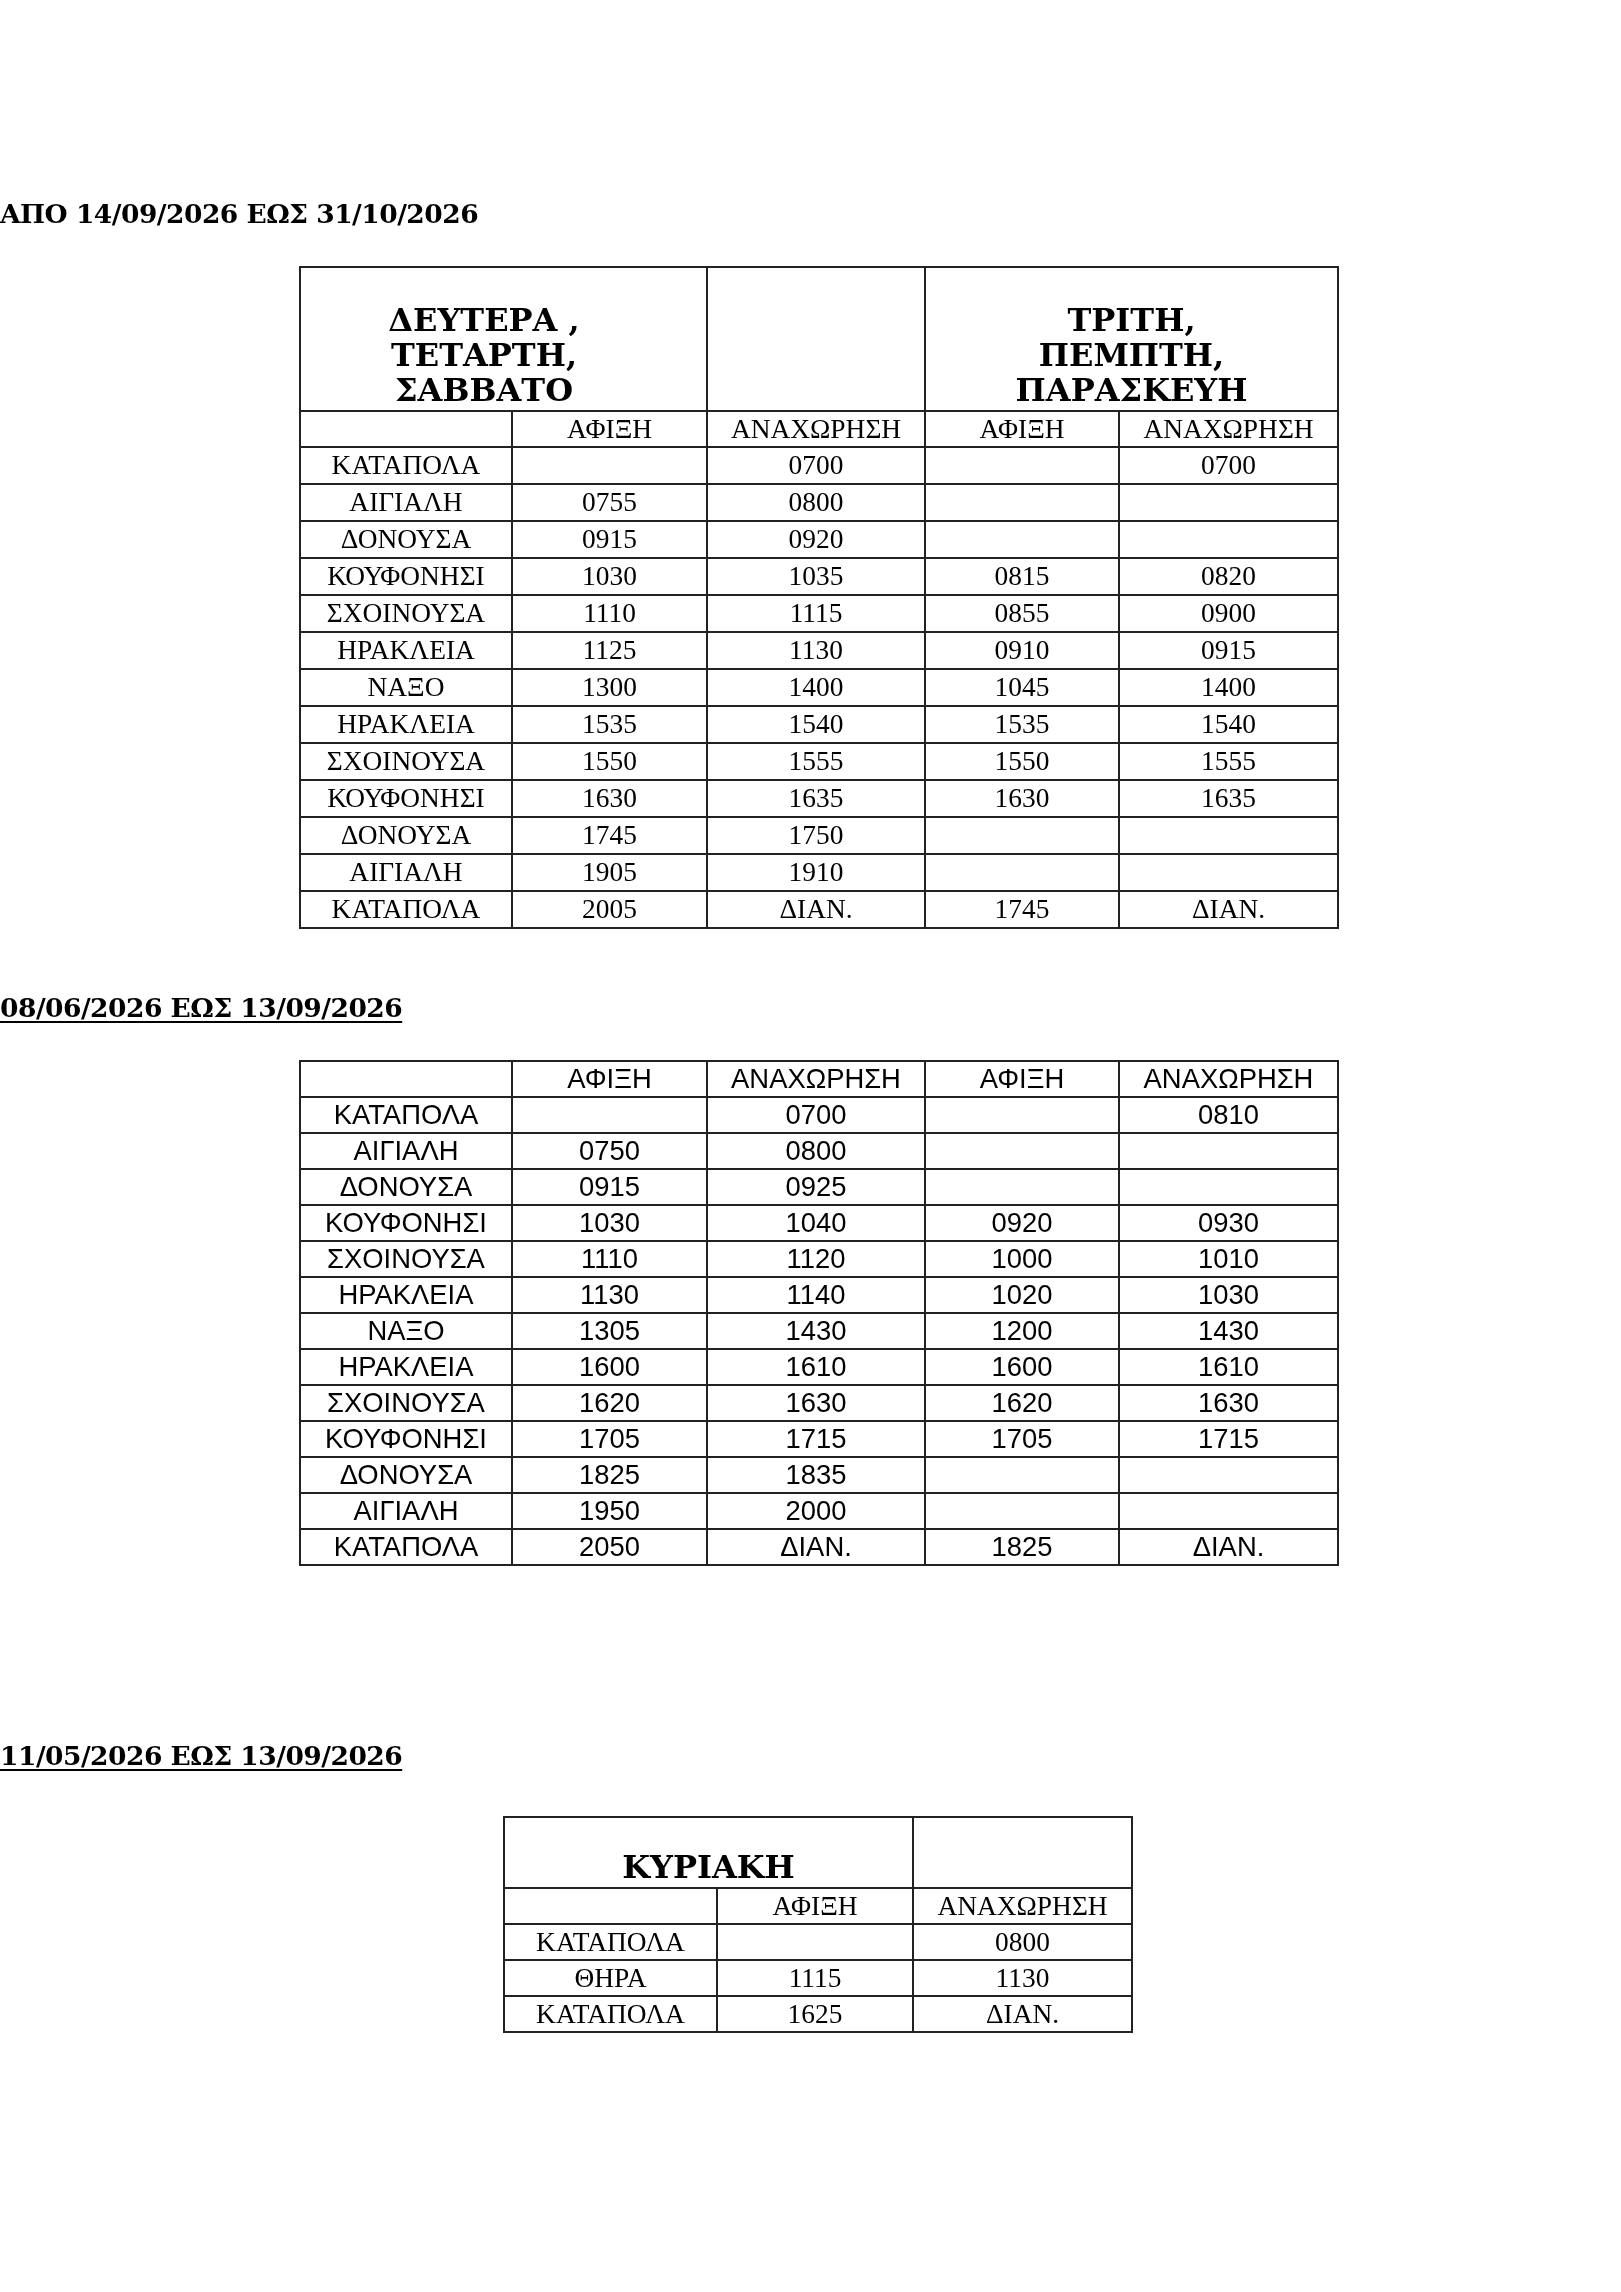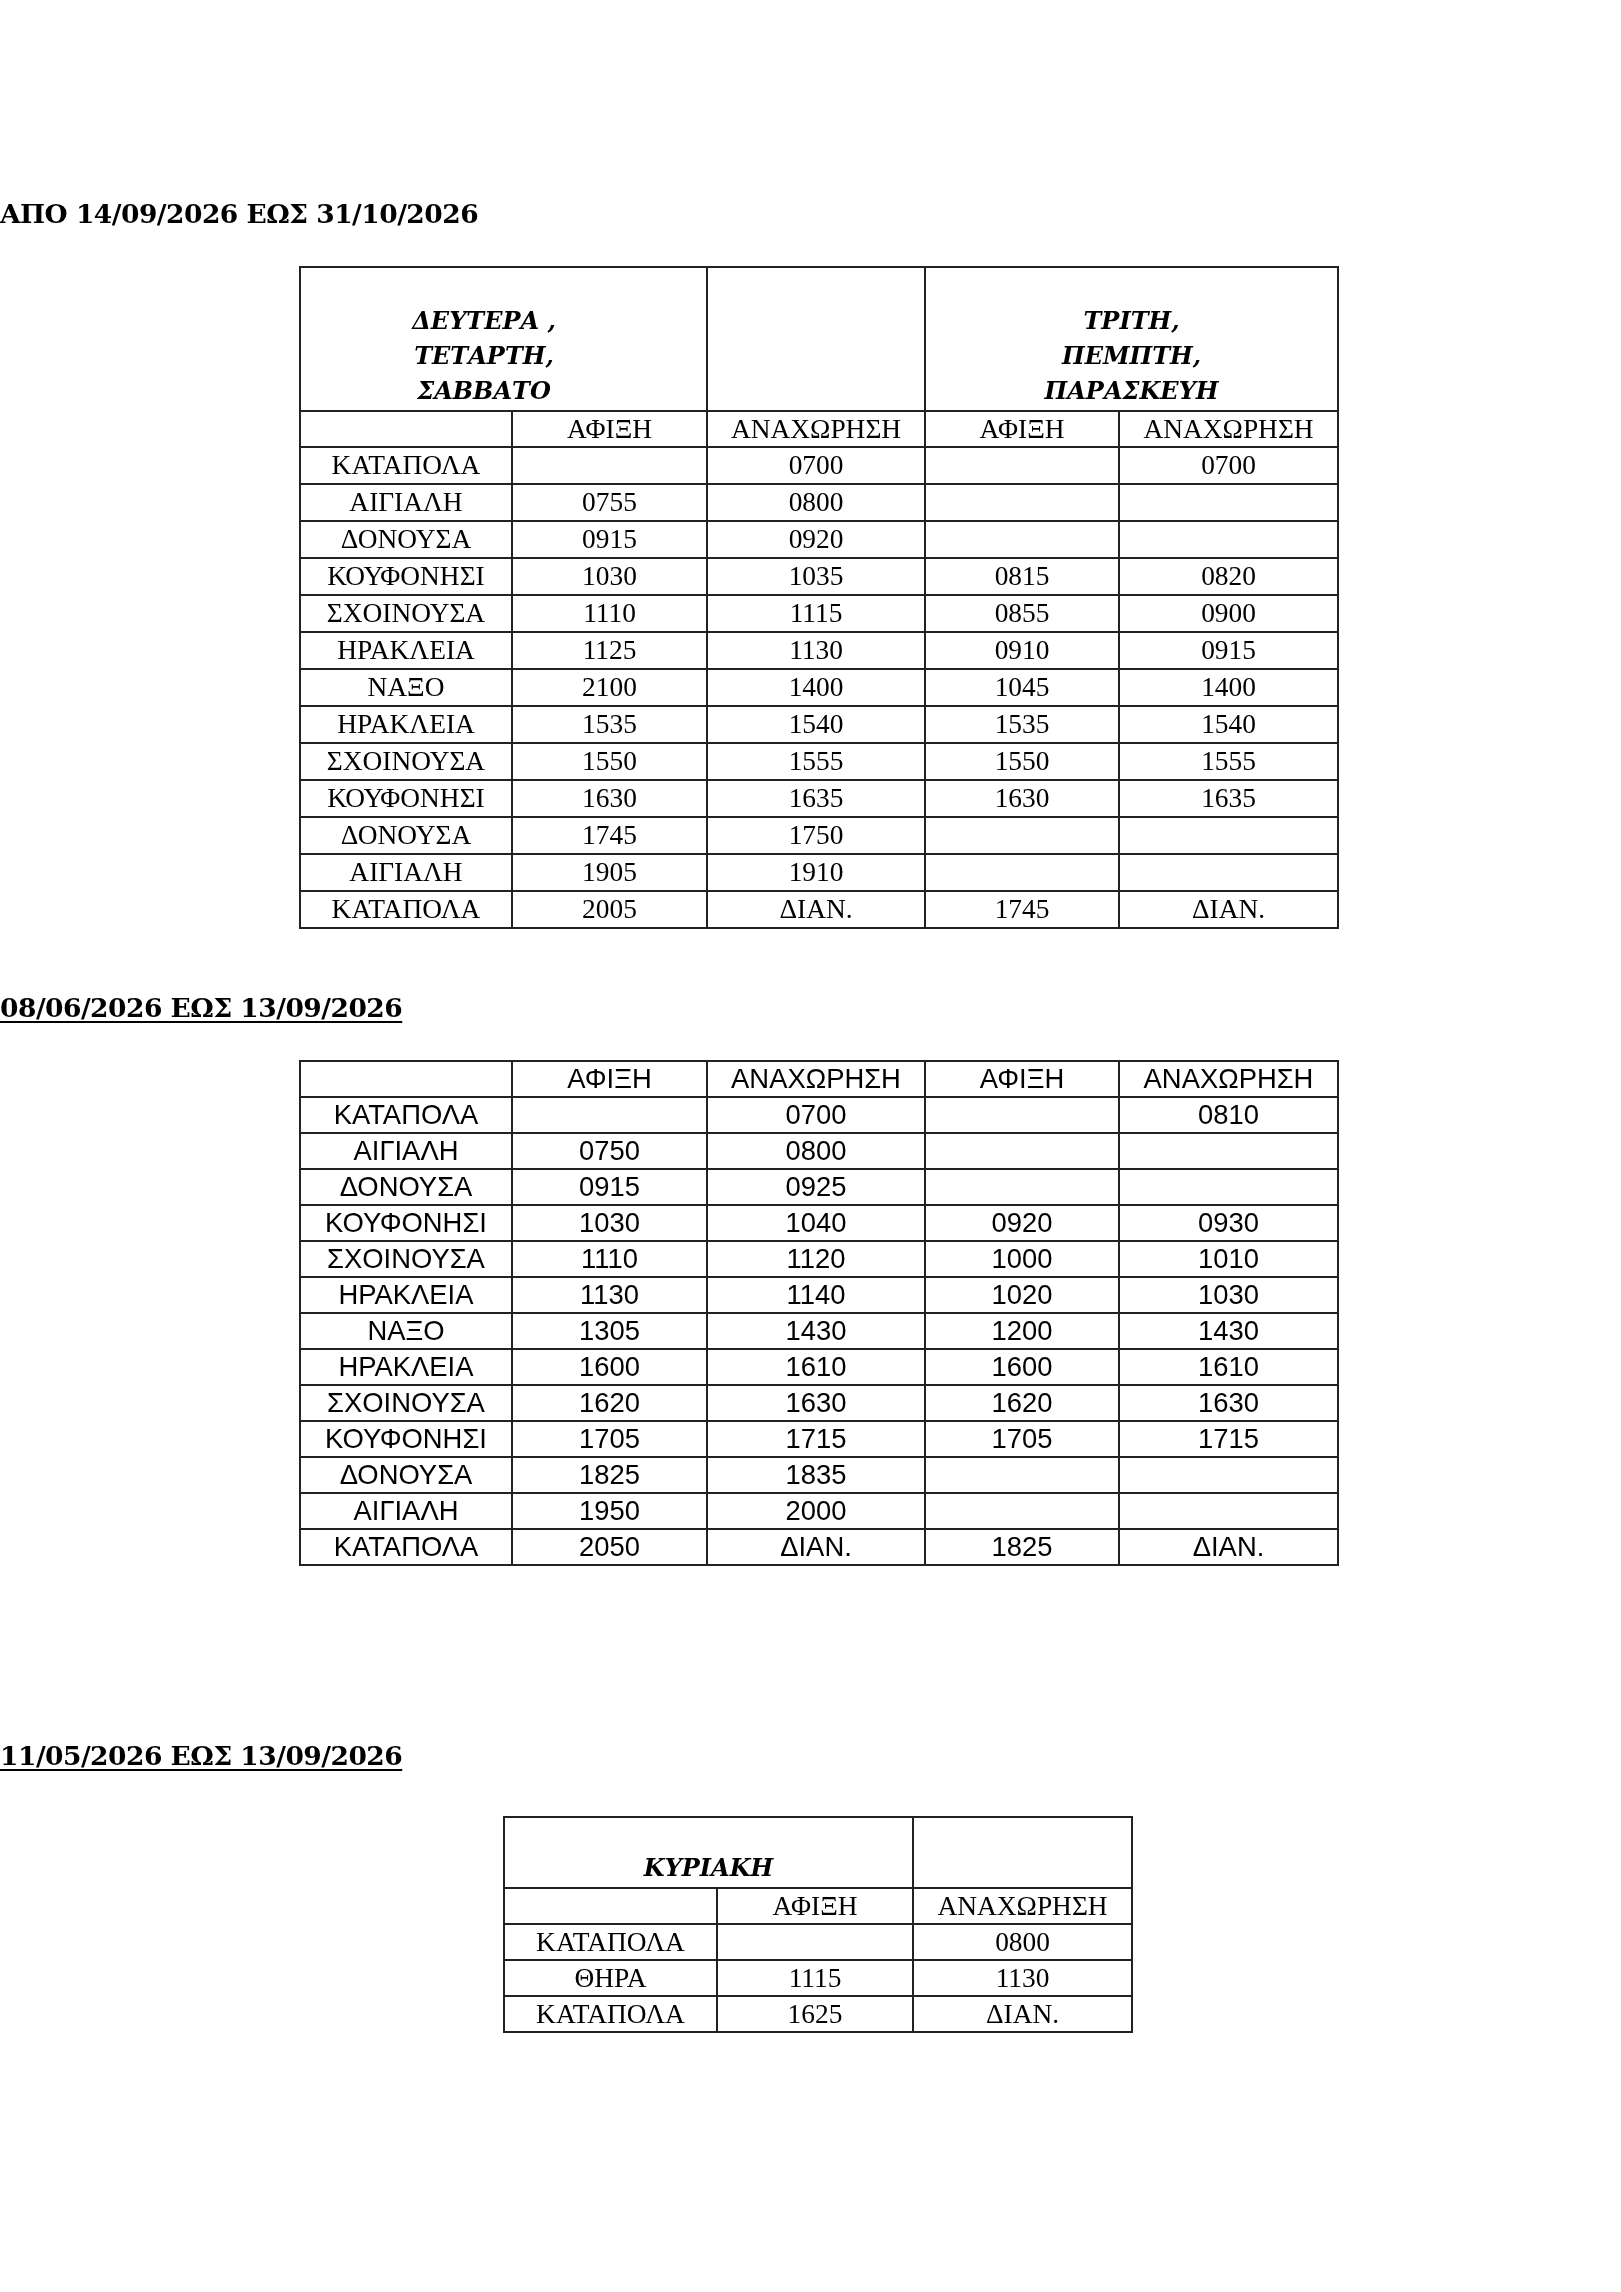--- a/index.html
+++ b/index.html
@@ -7,21 +7,21 @@
   .title {
     position:absolute; left:0; width:1621px; text-align:left;
     font-family:"DejaVu Serif", serif; font-weight:bold; font-size:26.5px;
     letter-spacing:-0.5px;
   }
   .title.u span { text-decoration:underline; text-underline-offset:3.9px; }
   table { position:absolute; border-collapse:collapse; table-layout:fixed; }
   td { border:2px solid #222; text-align:center; padding:0; overflow:hidden; white-space:nowrap; }
   .serif td { font-family:"Liberation Serif", serif; font-size:27.4px; }
   .sans td { font-family:"Liberation Sans", sans-serif; font-size:27.4px; }
-  .serif td.head { font-family:"DejaVu Serif", serif; font-weight:bold; font-size:24px; line-height:35px; vertical-align:bottom; padding-bottom:2px;font-style:italic; }
+  .serif td.head { font-family:"DejaVu Serif", serif; font-weight:bold; font-size:32px; line-height:35px; vertical-align:bottom; padding-bottom:2px; }
   .sans td.head { font-weight:bold; font-size:27.4px; line-height:35px; vertical-align:bottom; }
   .head span { display:block; }
   .head.left-shift { padding-right:39px; }
 </style>
 </head>
 <body>
 
 <div class="title" style="top:198px;"><span>ΑΠΟ 14/09/2026 ΕΩΣ 31/10/2026</span></div>
 
 <table class="serif" style="left:299px; top:266px; width:1037px;">
@@ -92,21 +92,21 @@
       </tr>
       <tr style="height: 37px;">
         <td>ΗΡΑΚΛΕΙΑ</td>
         <td>1125</td>
         <td>1130</td>
         <td>0910</td>
         <td>0915</td>
       </tr>
       <tr style="height: 37px;">
         <td>ΝΑΞΟ</td>
-        <td>2100</td>
+        <td>1300</td>
         <td>1400</td>
         <td>1045</td>
         <td>1400</td>
       </tr>
       <tr style="height: 37px;">
         <td>ΗΡΑΚΛΕΙΑ</td>
         <td>1535</td>
         <td>1540</td>
         <td>1535</td>
         <td>1540</td>

